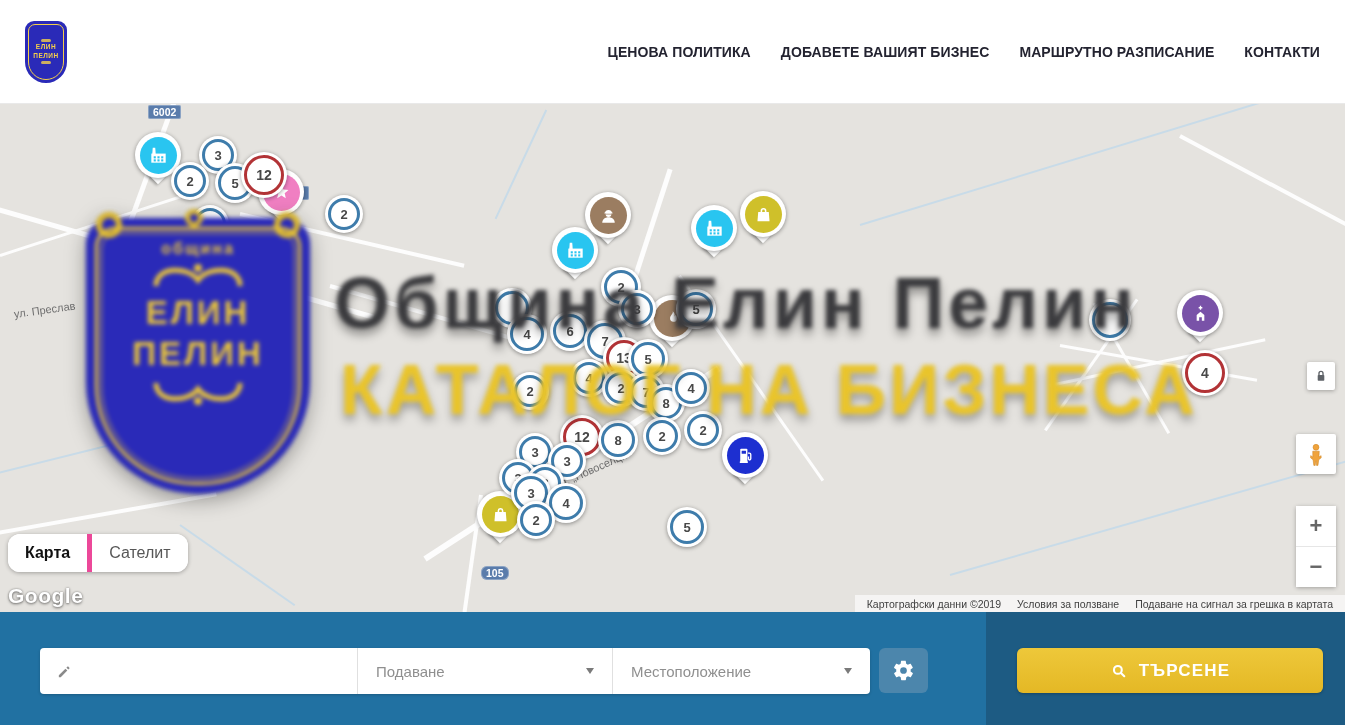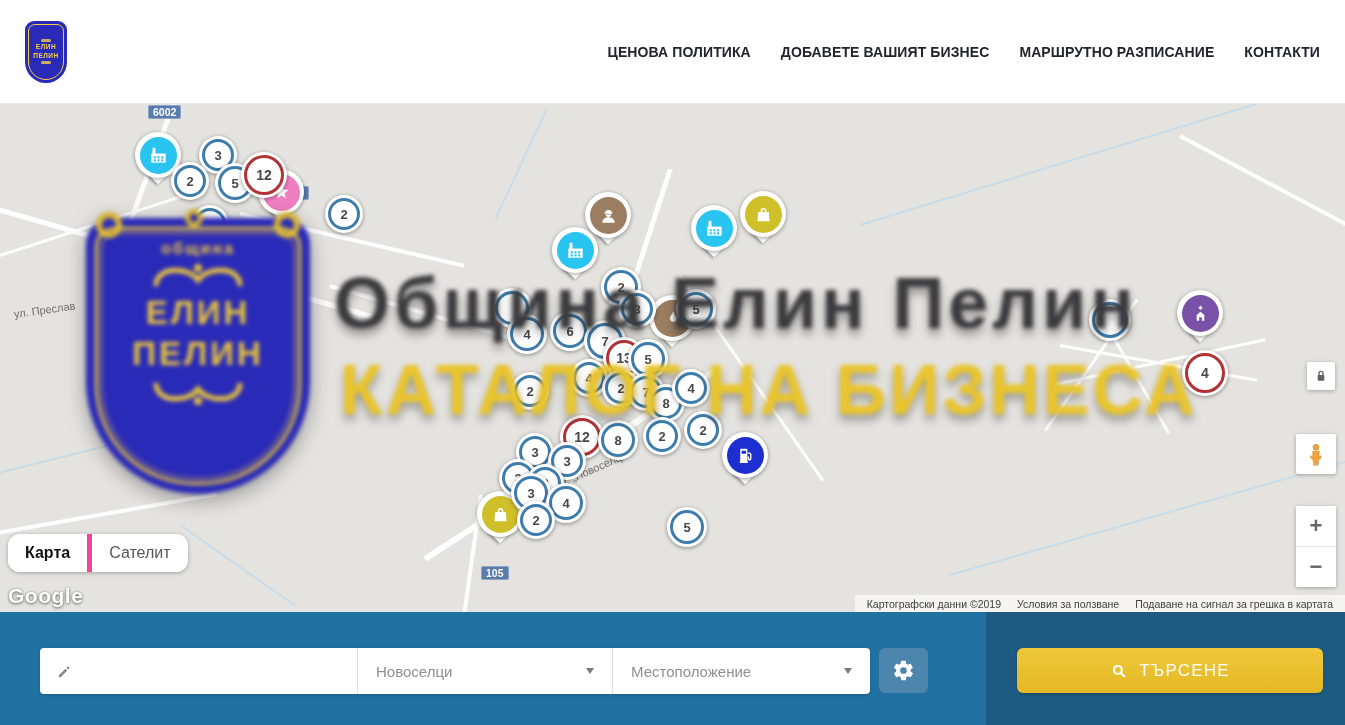--- a/index.html
+++ b/index.html
@@ -103,21 +103,21 @@
   .fg-keyword input::placeholder{color:#9a9a9a}
   .field-sep{width:1px;background:#e0e0e0}
   .fg-select{display:flex;align-items:center;justify-content:space-between;padding:0 18px;font-size:15px;color:#8f8f8f}
   .fg-category{width:254px}.fg-location{width:257px}
   .chev{width:0;height:0;border-left:4.5px solid transparent;border-right:4.5px solid transparent;border-top:6px solid #7a7a7a}
   .gear-btn{position:absolute;left:879px;top:36px;width:49px;height:45px;background:#4c86ac;border:none;
     border-radius:6px;display:flex;align-items:center;justify-content:center}
   .gear-btn svg{width:23px;height:23px}
   .search-btn{position:absolute;left:1017px;top:36px;width:306px;height:45px;border:none;border-radius:6px;
     background:linear-gradient(#eec83a,#e4b825);display:flex;align-items:center;justify-content:center;gap:11px;
-    font-family:inherit;font-size:17px;font-weight:400;color:#fff;letter-spacing:1.2px;box-shadow:0 1px 3px rgba(0,0,0,.25)}
+    font-family:inherit;font-size:17px;font-weight:700;color:#fff;letter-spacing:1.2px;box-shadow:0 1px 3px rgba(0,0,0,.25)}
   .search-btn svg{width:18px;height:18px}
 </style>
 </head>
 <body>
 
 <div class="header" data-interactable="false">
   <div class="logo" data-interactable="true">
     <div class="crest-sm" data-interactable="false">
       <div class="inner">
         <span class="dot"></span>
@@ -411,21 +411,21 @@
       <div class="cluster" data-interactable="true" style="left: 667px; top: 403px; width: 40px; height: 40px;">
         <div class="cluster-ring" data-interactable="false" style="border: 3px solid rgb(62, 124, 171); font-size: 13px;">5</div>
       </div>
       <div class="cluster" data-interactable="true" style="left: 1089px; top: 195px; width: 42px; height: 42px;">
         <div class="cluster-ring" data-interactable="false" style="border: 3px solid rgb(62, 124, 171); font-size: 13px;"></div>
       </div>
       <div class="cluster" data-interactable="true" style="left: 1182px; top: 246px; width: 46px; height: 46px;">
         <div class="cluster-ring" data-interactable="false" style="border: 3.5px solid rgb(178, 51, 54); font-size: 14px;">4</div>
       </div>
       <div class="road-badge" data-interactable="false" style="left: 148px; top: 1px;">6002</div>
-      <div class="road-badge" data-interactable="false" style="left: 481px; top: 462px;">105</div>
+      <div class="road-badge" data-interactable="false" style="left: 481px; top: 462px; border-radius: 6px;">105</div>
       <div class="road-badge" data-interactable="false" style="left: 298px; top: 82px;"></div>
       <div class="street-label" data-interactable="false" style="left: 14px; top: 204px; transform: rotate(-8deg);">ул. Преслав</div>
       <div class="street-label" data-interactable="false" style="left: 550px; top: 378px; transform: rotate(-24deg);">бул. „Новоселци</div>
       <div class="street-label" data-interactable="false" style="left: 700px; top: 200px; transform: rotate(-78deg);">ции</div>
     </div>
 
   <div class="watermark" data-interactable="false">
     <div class="wm-crest" data-interactable="false">
       <div class="curl l"></div>
         <div class="curl c"></div>
@@ -490,21 +490,21 @@
   <div class="search-panel-right" data-interactable="false"></div>
 
   <div class="field-group" data-interactable="false">
     <div class="fg-keyword" data-interactable="true">
       <svg data-interactable="false" viewBox="0 0 24 24">
           <path fill="#8a8a8a" d="M4 17.3V20h2.7L16 10.7 13.3 8 4 17.3zM18.9 7.8c.3-.3.3-.8 0-1.1l-1.6-1.6a.8.8 0 0 0-1.1 0l-1.5 1.5 2.7 2.7 1.5-1.5z"></path>
         </svg>
     </div>
     <div class="field-sep" data-interactable="false"></div>
     <div class="fg-select fg-category" data-interactable="true">
-      <span data-interactable="false">Новоселци</span>
+      <span data-interactable="false">Подаване</span>
       <span class="chev" data-interactable="false"></span>
     </div>
     <div class="field-sep" data-interactable="false"></div>
     <div class="fg-select fg-location" data-interactable="true">
       <span data-interactable="false">Местоположение</span>
       <span class="chev" data-interactable="false"></span>
     </div>
   </div>
 
   <button class="gear-btn" data-interactable="true">

